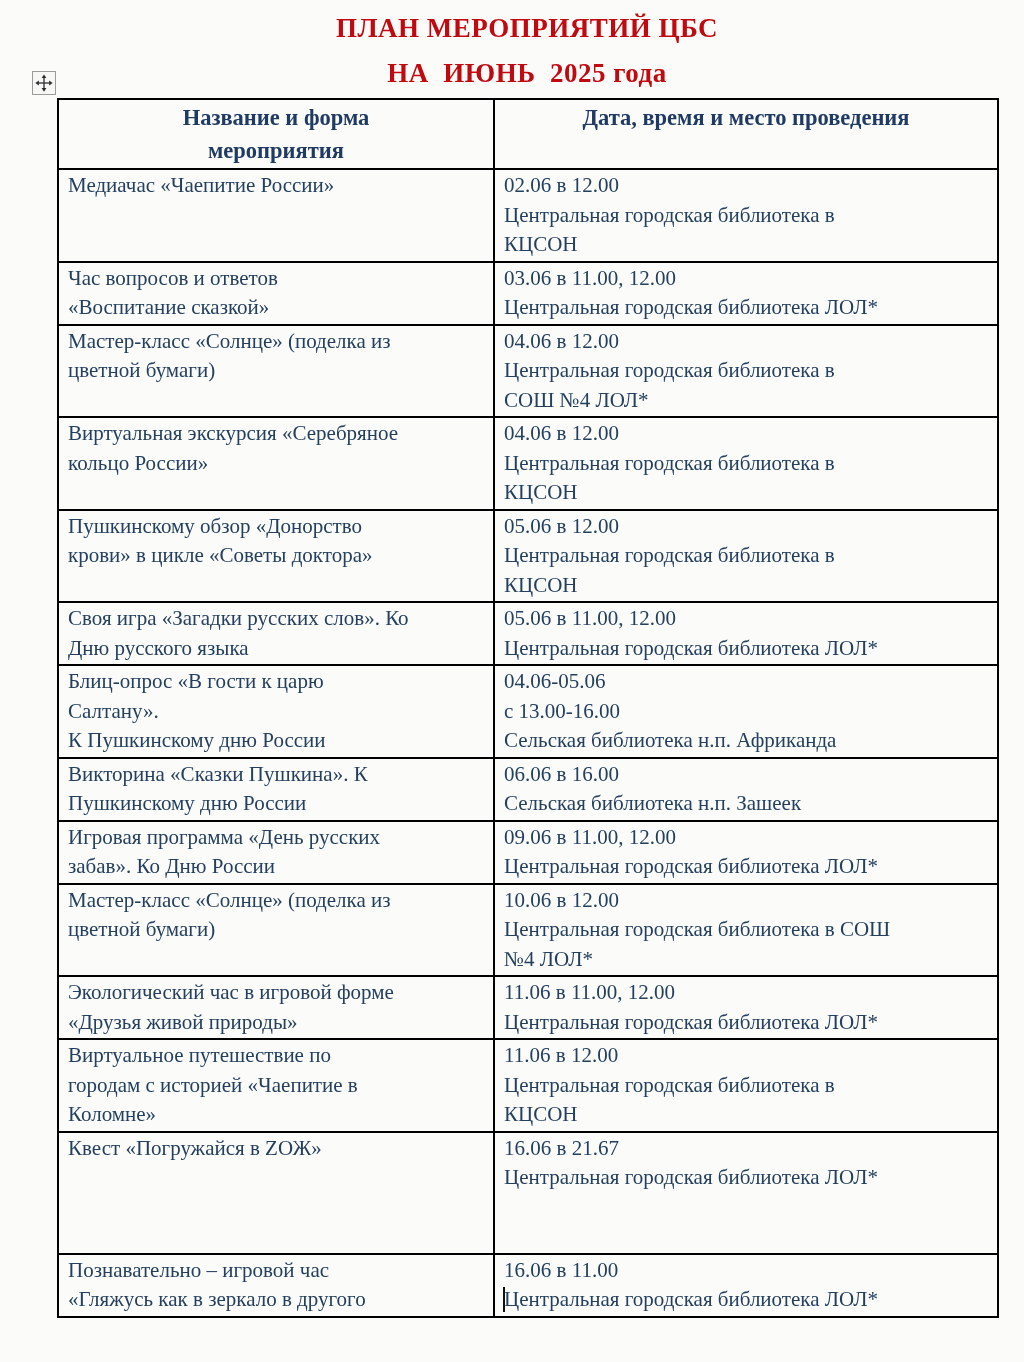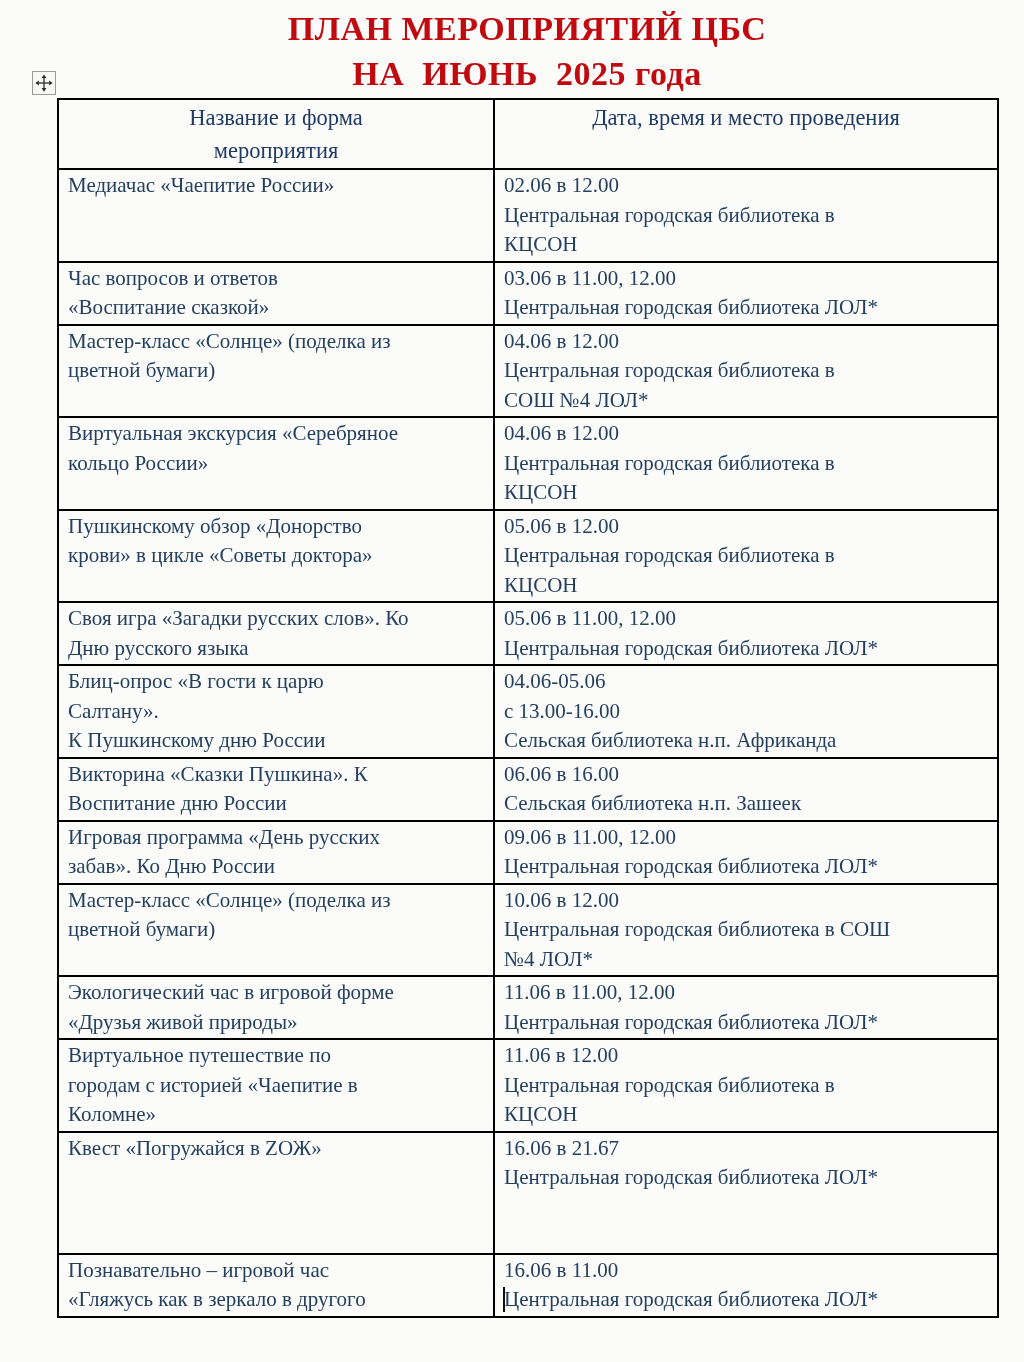--- a/index.html
+++ b/index.html
@@ -18,21 +18,21 @@
     color:var(--text-blue);
     position:relative;
     overflow:hidden;
   }
   .doc-title{
     position:absolute;left:57px;top:6px;width:940px;
     text-align:center;color:var(--title-red);
     font-weight:bold;
   }
   .doc-title .title-line{
-    font-size:34px;line-height:45px;white-space:pre;
+    font-size:27px;line-height:45px;white-space:pre;
     letter-spacing:0.5px;
   }
   .move-handle{
     position:absolute;left:32px;top:71px;width:24px;height:24px;
     background:#f7f7f6;border:1px solid #9b9b9b;
     display:flex;align-items:center;justify-content:center;
     cursor:move;
   }
   .move-handle svg{display:block;}
   table.events{
@@ -46,21 +46,21 @@
     vertical-align:top;
     padding:1px 9px 1px 9px;
     background:transparent;
   }
   th{
     color:var(--header-blue);
     font-weight:bold;text-align:center;
   }
   th .line{
     font-size:22.5px;line-height:33px;min-height:33px;
-    white-space:pre;font-weight:normal;
+    white-space:pre;font-weight:bold;
   }
   td .line{
     font-size:21px;line-height:29.5px;min-height:29.5px;
     white-space:pre;position:relative;
   }
   .caret{
     position:absolute;left:-1px;top:2px;width:2px;height:25px;
     background:#101010;
   }
 </style>
@@ -173,21 +173,21 @@
         </td>
         <td>
           <div class="line">04.06-05.06</div>
           <div class="line">с 13.00-16.00</div>
           <div class="line">Сельская библиотека н.п. Африканда</div>
         </td>
       </tr>
       <tr>
         <td>
           <div class="line">Викторина «Сказки Пушкина». К</div>
-          <div class="line">Воспитание дню России</div>
+          <div class="line">Пушкинскому дню России</div>
         </td>
         <td>
           <div class="line">06.06 в 16.00</div>
           <div class="line">Сельская библиотека н.п. Зашеек</div>
         </td>
       </tr>
       <tr>
         <td>
           <div class="line">Игровая программа «День русских</div>
           <div class="line">забав». Ко Дню России</div>

